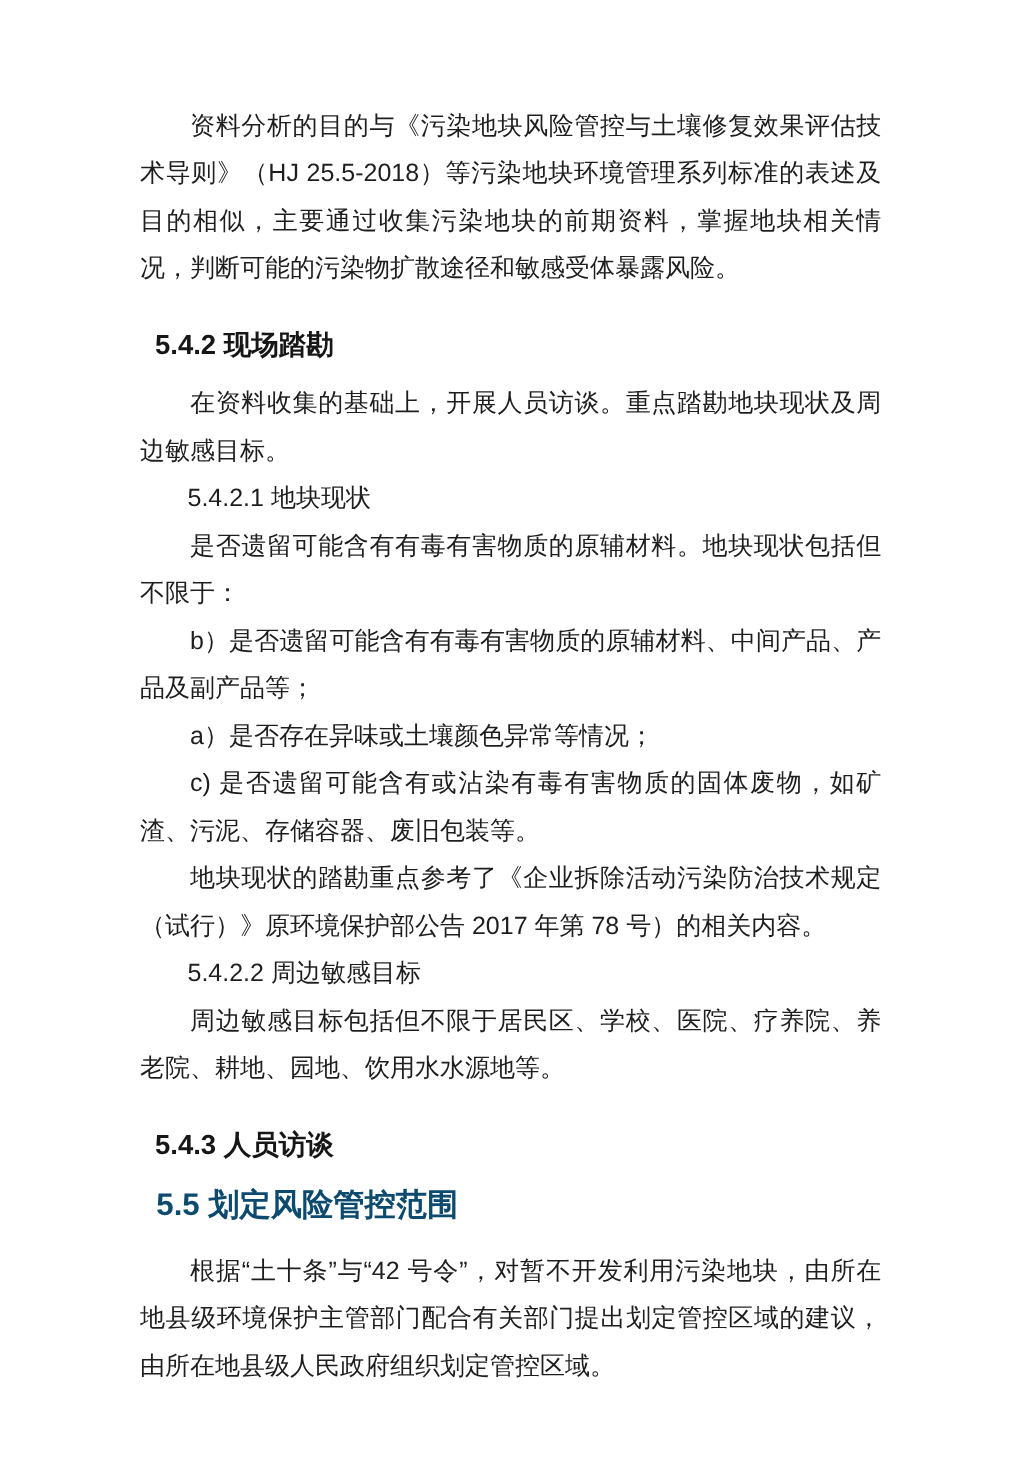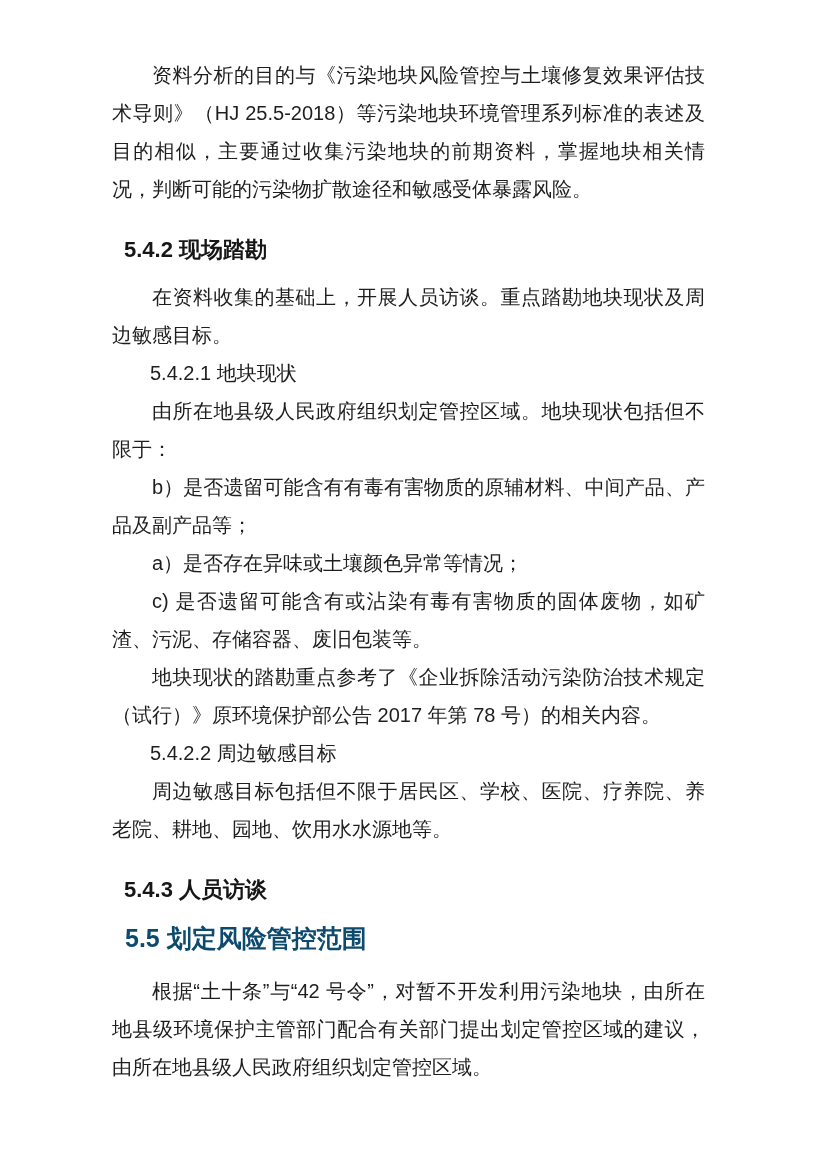--- a/index.html
+++ b/index.html
@@ -8,21 +8,21 @@
     background: #ffffff;
   }
   .page {
     position: relative;
     width: 826px;
     height: 1169px;
     box-sizing: border-box;
     background: #ffffff;
     color: #1e1e1e;
     font-family: "Liberation Sans", sans-serif;
-    padding: 56px 121px 0 112px;
+    padding: 82px 121px 0 112px;
     overflow: hidden;
     border-radius: 18px;
   }
   .body-p {
     font-size: 20px;
     line-height: 38px;
     margin: 0;
     text-align: justify;
     text-indent: 2em;
   }
@@ -62,21 +62,21 @@
 <div class="page">
 
   <p class="body-p">资料分析的目的与《污染地块风险管控与土壤修复效果评估技术导则》（HJ 25.5-2018）等污染地块环境管理系列标准的表述及目的相似，主要通过收集污染地块的前期资料，掌握地块相关情况，判断可能的污染物扩散途径和敏感受体暴露风险。</p>
 
   <h3 class="h-sec">5.4.2 现场踏勘</h3>
 
   <p class="body-p">在资料收集的基础上，开展人员访谈。重点踏勘地块现状及周边敏感目标。</p>
 
   <p class="sub-h">5.4.2.1 地块现状</p>
 
-  <p class="body-p">由所在地县级人民政府组织划定管控区域。地块现状包括但不限于：</p>
+  <p class="body-p">是否遗留可能含有有毒有害物质的原辅材料。地块现状包括但不限于：</p>
 
   <p class="body-p">b）是否遗留可能含有有毒有害物质的原辅材料、中间产品、产品及副产品等；</p>
 
   <p class="body-p">a）是否存在异味或土壤颜色异常等情况；</p>
 
   <p class="body-p">c) 是否遗留可能含有或沾染有毒有害物质的固体废物，如矿渣、污泥、存储容器、废旧包装等。</p>
 
   <p class="body-p">地块现状的踏勘重点参考了《企业拆除活动污染防治技术规定（试行）》原环境保护部公告 2017 年第 78 号）的相关内容。</p>
 
   <p class="sub-h">5.4.2.2 周边敏感目标</p>

